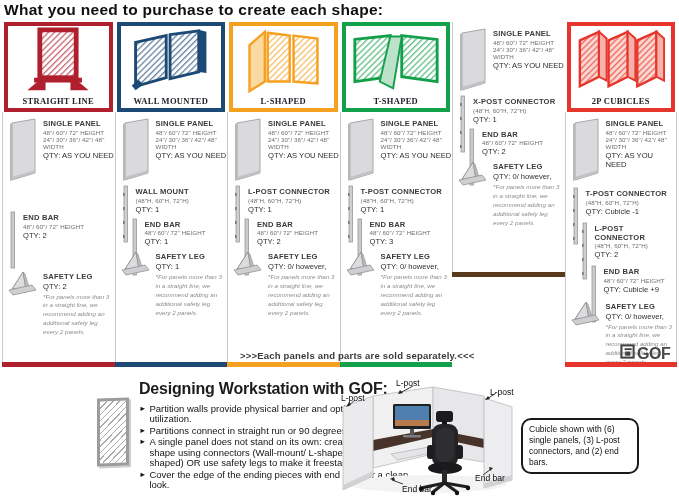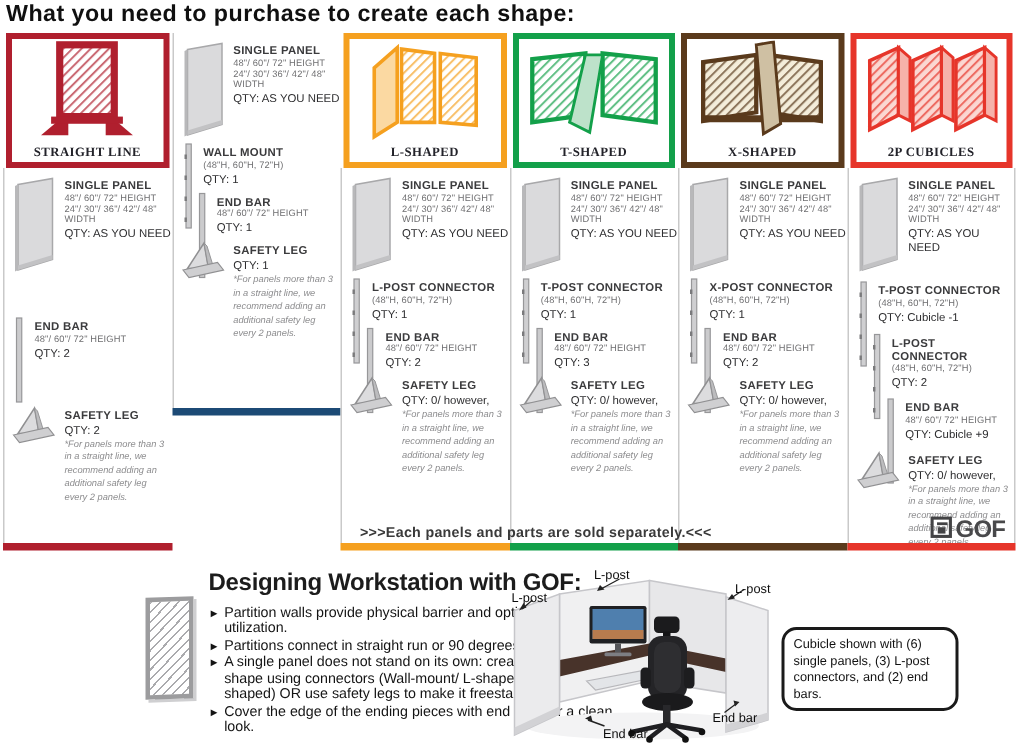--- a/index.html
+++ b/index.html
@@ -121,20 +121,37 @@
         <span class="pname">SAFETY LEG</span>
 
         <span class="qty">QTY: 2</span>
         <span class="pnote">*For panels more than 3 in a straight line, we recommend adding an additional safety leg every 2 panels.</span>
       </span>
           </div>
         </div>
     <div class="col-bar"></div>
   </div>
       <div class="column" style="--c:#1c4a75" data-parts="4">
+    <div class="shape-box">
+      <div class="shape-art">
+            <svg viewBox="0 0 100 70" width="96" height="67">
+              <defs>
+                <pattern id="P1" width="4.5" height="4.5" patternUnits="userSpaceOnUse" patternTransform="rotate(45)">
+                  <rect width="4.5" height="4.5" fill="#ffffff"></rect>
+                  <rect width="1.4" height="4.5" fill="#1c4a75AA"></rect>
+                </pattern>
+              </defs>
+    <polygon points="13,16 45,9 45,53 13,62" fill="url(#P1)" stroke="#1c4a75" stroke-width="3"></polygon>
+    <polygon points="49,8 79,4 79,47 49,54" fill="url(#P1)" stroke="#1c4a75" stroke-width="3"></polygon>
+    <polygon points="79,3 87,5 87,48 79,47" fill="#1c4a75"></polygon>
+    <polygon points="9,61 16,55 21,60 13,66" fill="#1c4a75"></polygon>
+            </svg>
+          </div>
+      <div class="shape-label">WALL MOUNTED</div>
+    </div>
     <div class="col-body">
           <div class="part">
       <span class="icon-wrap panel-icon" style="margin-left:0px">
               <svg viewBox="0 0 30 64" width="30" height="64">
       <polygon points="4,6 27,2 27,56 4,63" fill="#dadadc" stroke="#a8a8aa" stroke-width="1"></polygon>
       <polygon points="2,7 4,6 4,63 2,64" fill="#b8b8ba"></polygon>
       <polygon points="4,60 27,53 27,56 4,63" fill="#c2c2c4"></polygon>
               </svg>
             </span>
       <span class="ptext">
@@ -357,37 +374,20 @@
         <span class="pname">SAFETY LEG</span>
 
         <span class="qty">QTY: 0/ however,</span>
         <span class="pnote">*For panels more than 3 in a straight line, we recommend adding an additional safety leg every 2 panels.</span>
       </span>
           </div>
         </div>
     <div class="col-bar"></div>
   </div>
       <div class="column" style="--c:#5a3a1c" data-parts="4">
-    <div class="shape-box">
-      <div class="shape-art">
-            <svg viewBox="0 0 100 70" width="96" height="67">
-              <defs>
-                <pattern id="P4" width="4.5" height="4.5" patternUnits="userSpaceOnUse" patternTransform="rotate(45)">
-                  <rect width="4.5" height="4.5" fill="#f4edda"></rect>
-                  <rect width="1.4" height="4.5" fill="#5a3a1cAA"></rect>
-                </pattern>
-              </defs>
-    <polygon points="9,15 46,10 46,50 9,56" fill="url(#P4)" stroke="#5a3a1c" stroke-width="3"></polygon>
-    <polygon points="54,10 91,15 91,56 54,50" fill="url(#P4)" stroke="#5a3a1c" stroke-width="3"></polygon>
-    <polygon points="9,52 91,52 91,57 9,57" fill="#5a3a1c"></polygon>
-    <polygon points="46,3 58,1 63,58 51,65" fill="#cfc0a3" stroke="#5a3a1c" stroke-width="2"></polygon>
-            </svg>
-          </div>
-      <div class="shape-label">X-SHAPED</div>
-    </div>
     <div class="col-body">
           <div class="part">
       <span class="icon-wrap panel-icon" style="margin-left:0px">
               <svg viewBox="0 0 30 64" width="30" height="64">
       <polygon points="4,6 27,2 27,56 4,63" fill="#dadadc" stroke="#a8a8aa" stroke-width="1"></polygon>
       <polygon points="2,7 4,6 4,63 2,64" fill="#b8b8ba"></polygon>
       <polygon points="4,60 27,53 27,56 4,63" fill="#c2c2c4"></polygon>
               </svg>
             </span>
       <span class="ptext">

